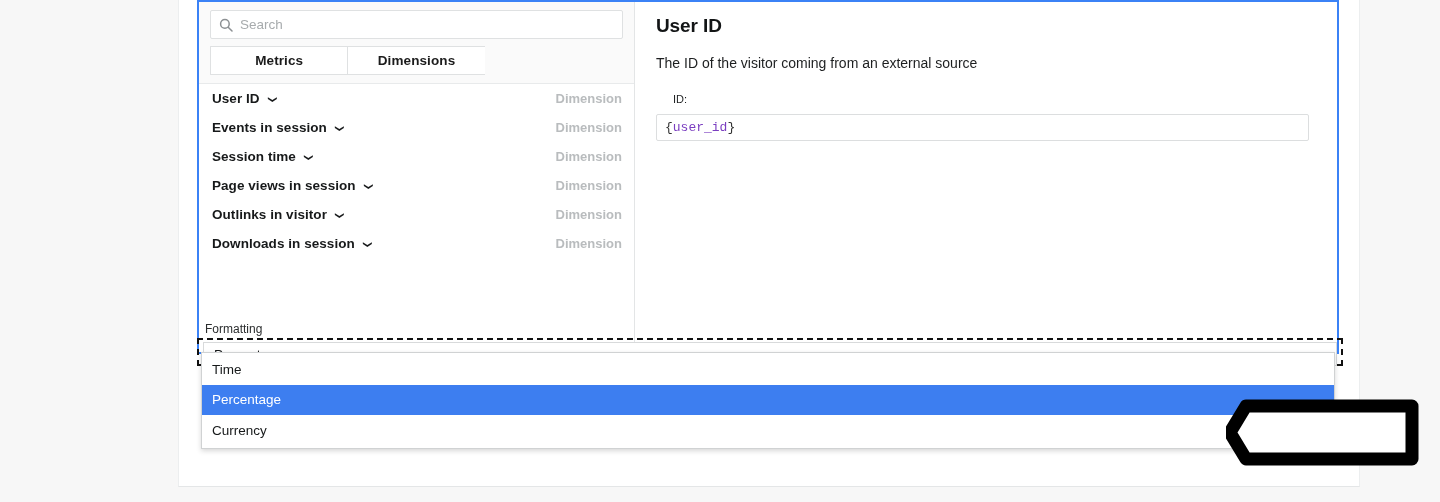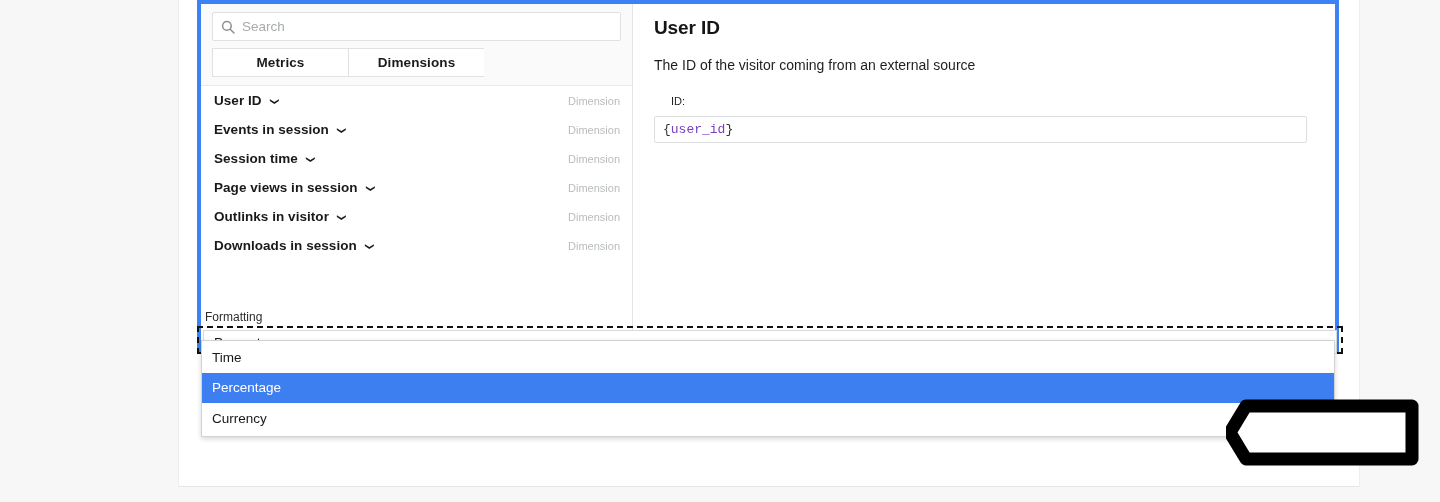--- a/index.html
+++ b/index.html
@@ -42,21 +42,21 @@
     height: 487px;
   }
 
   
   .picker-card {
     position: absolute;
     left: 0;
     top: 0;
     width: 1142px;
     height: 354px;
-    border: 4px solid #3b82f6;
+    border: 2px solid #3b82f6;
     box-sizing: border-box;
     background: #fdba74;
     display: flex;
   }
 
   .picker-left {
     width: 443px;
     box-sizing: border-box;
     border-right: 1px solid #e3e5e6;
     background: #fafafa;
@@ -168,23 +168,23 @@
   .list-row .caret {
     margin-left: 9px;
     color: #17191a;
     font-size: 9px;
     line-height: 1;
     position: relative;
     top: 1px;
   }
   .list-row .kind {
     margin-left: auto;
-    font-size: 11px;
+    font-size: 13px;
     color: #b9bcbe;
-    font-weight: 400;
+    font-weight: 700;
   }
 
   
   .picker-right {
     flex: 1 1 auto;
     padding: 13px 28px 0 21px;
     background: #ffffff;
     box-sizing: border-box;
   }
   .detail-title {
@@ -217,21 +217,21 @@
     font-family: "Liberation Mono", monospace;
     font-size: 13px;
   }
   .tok-brace { color: #333333; }
   .tok-var { color: #7b3ec0; }
 
   
   .fmt-wrap {
     position: absolute;
     left: 0px;
-    top: 310px;
+    top: 322px;
     width: 1146px;
   }
   .fmt-label {
     font-size: 12px;
     color: #2b2d2e;
     padding-left: 8px;
     margin-bottom: 2px;
     display: block;
   }
   .fmt-select-shell {

